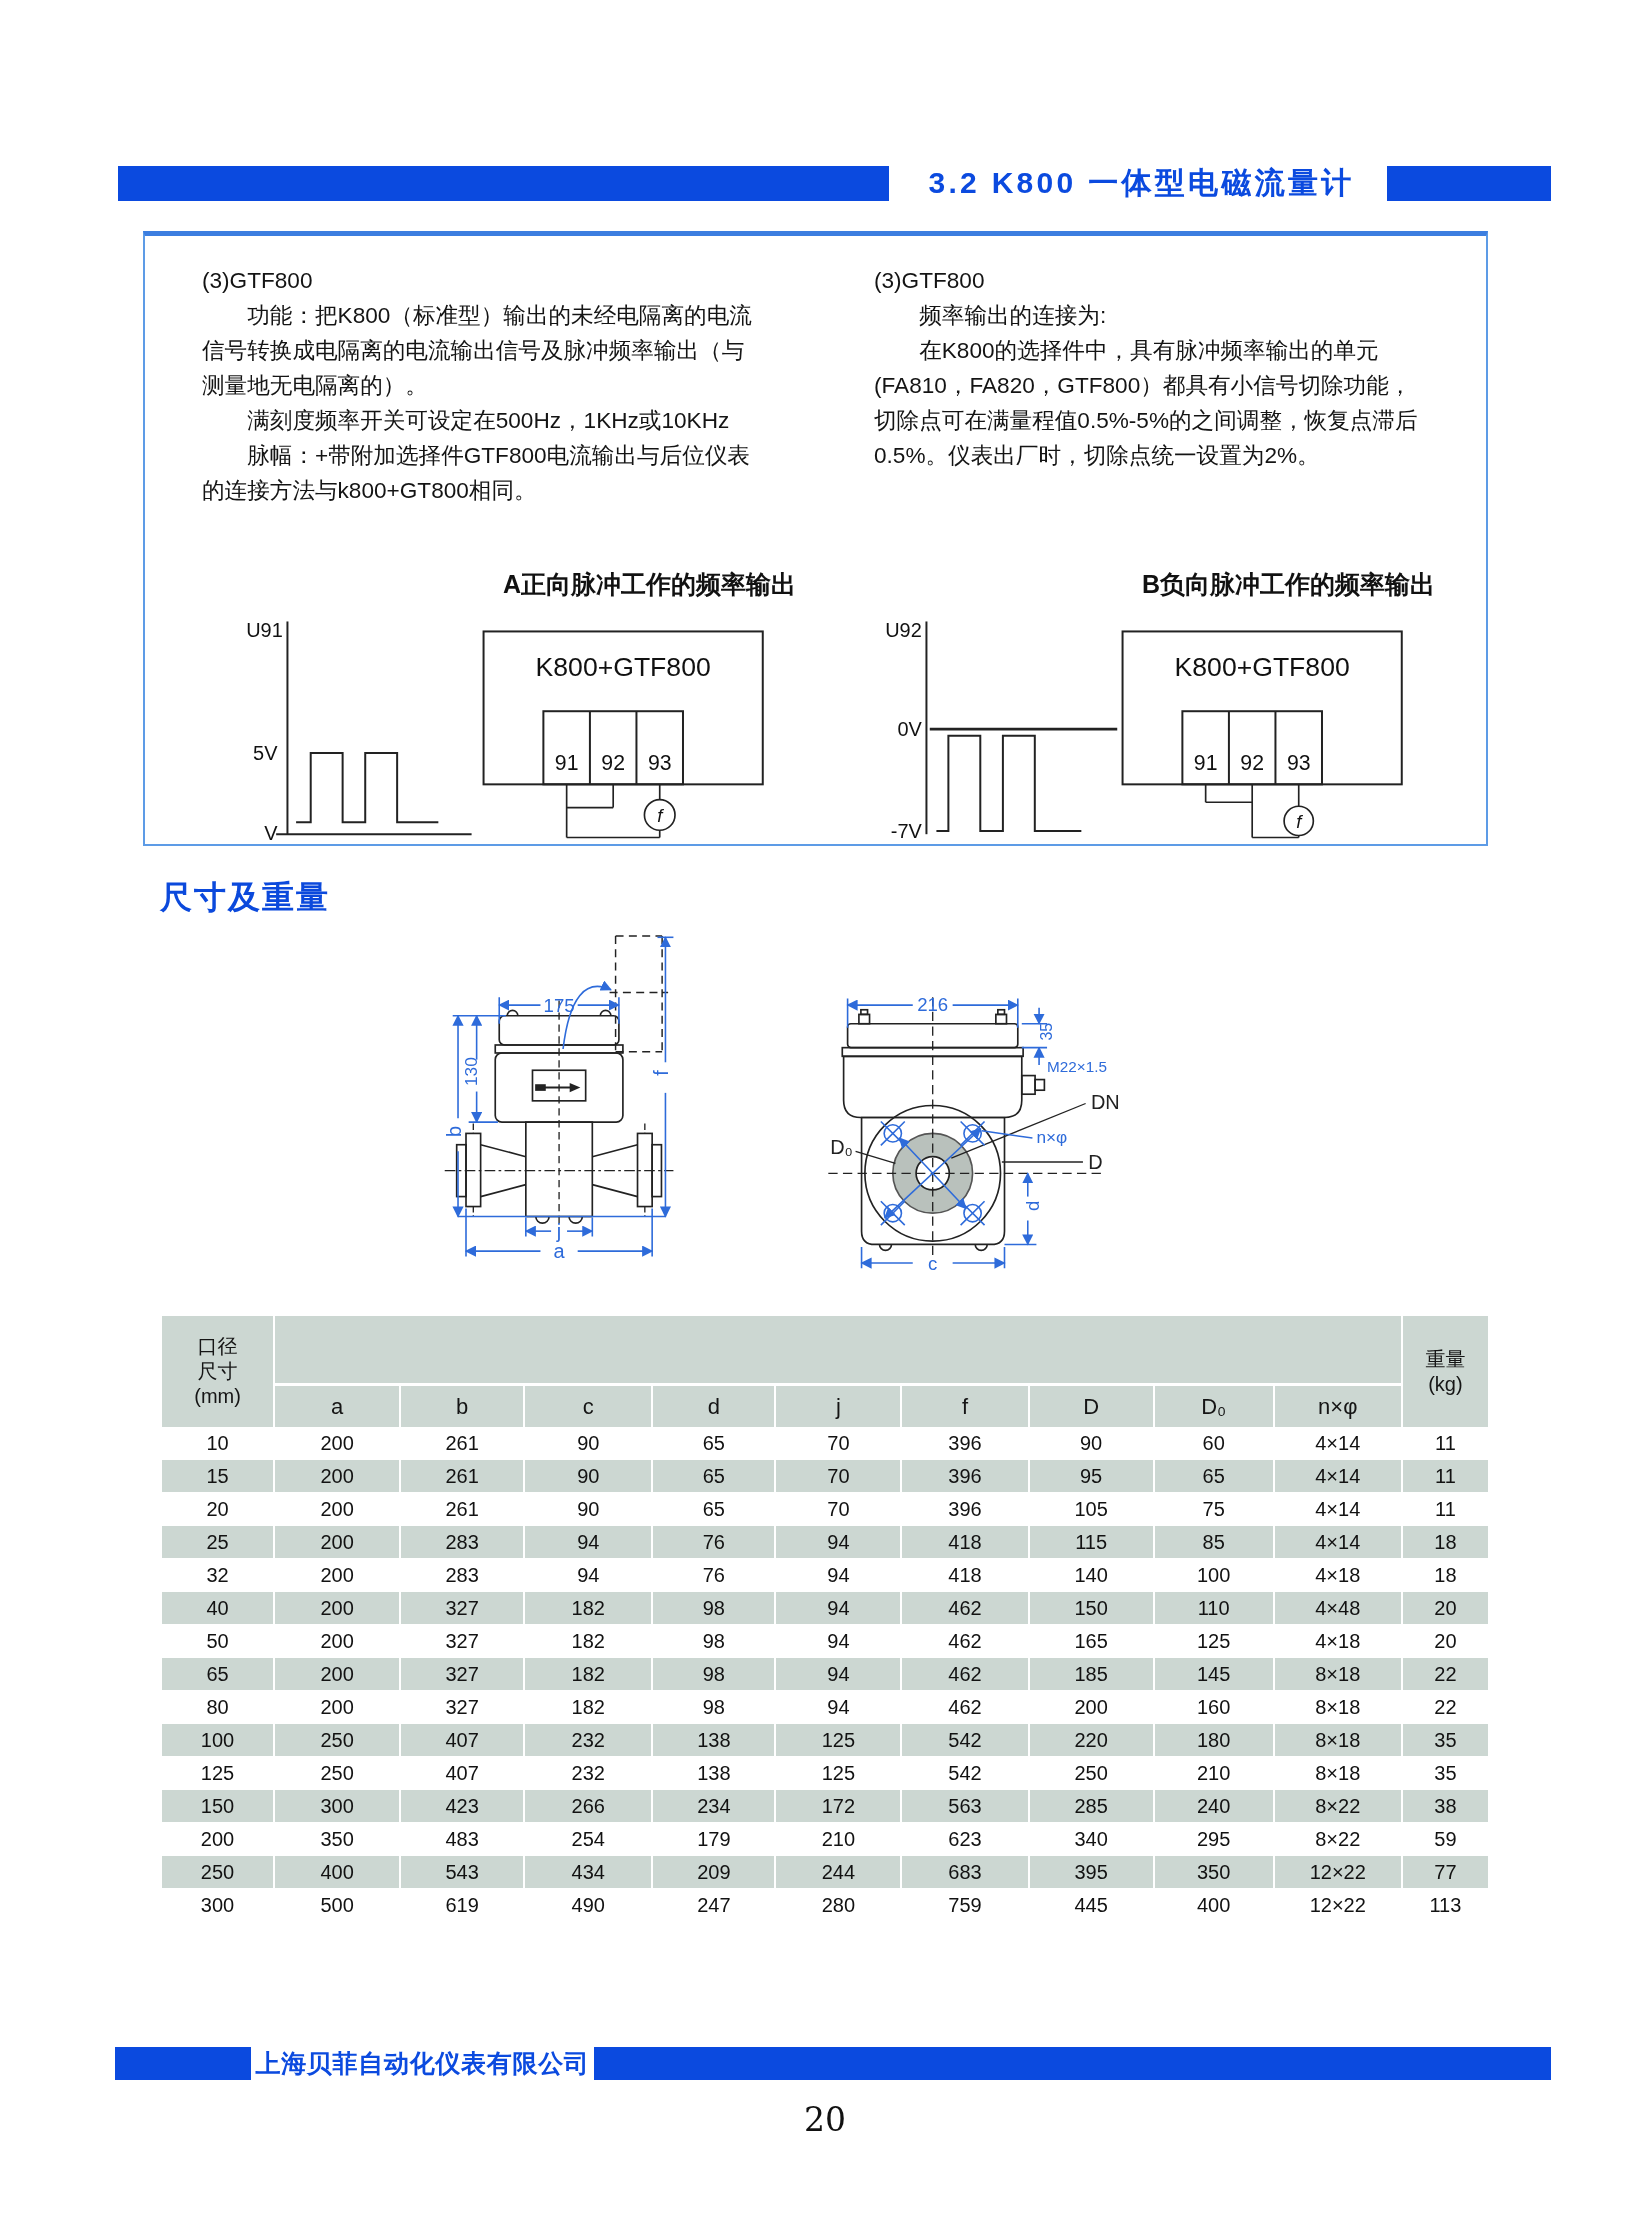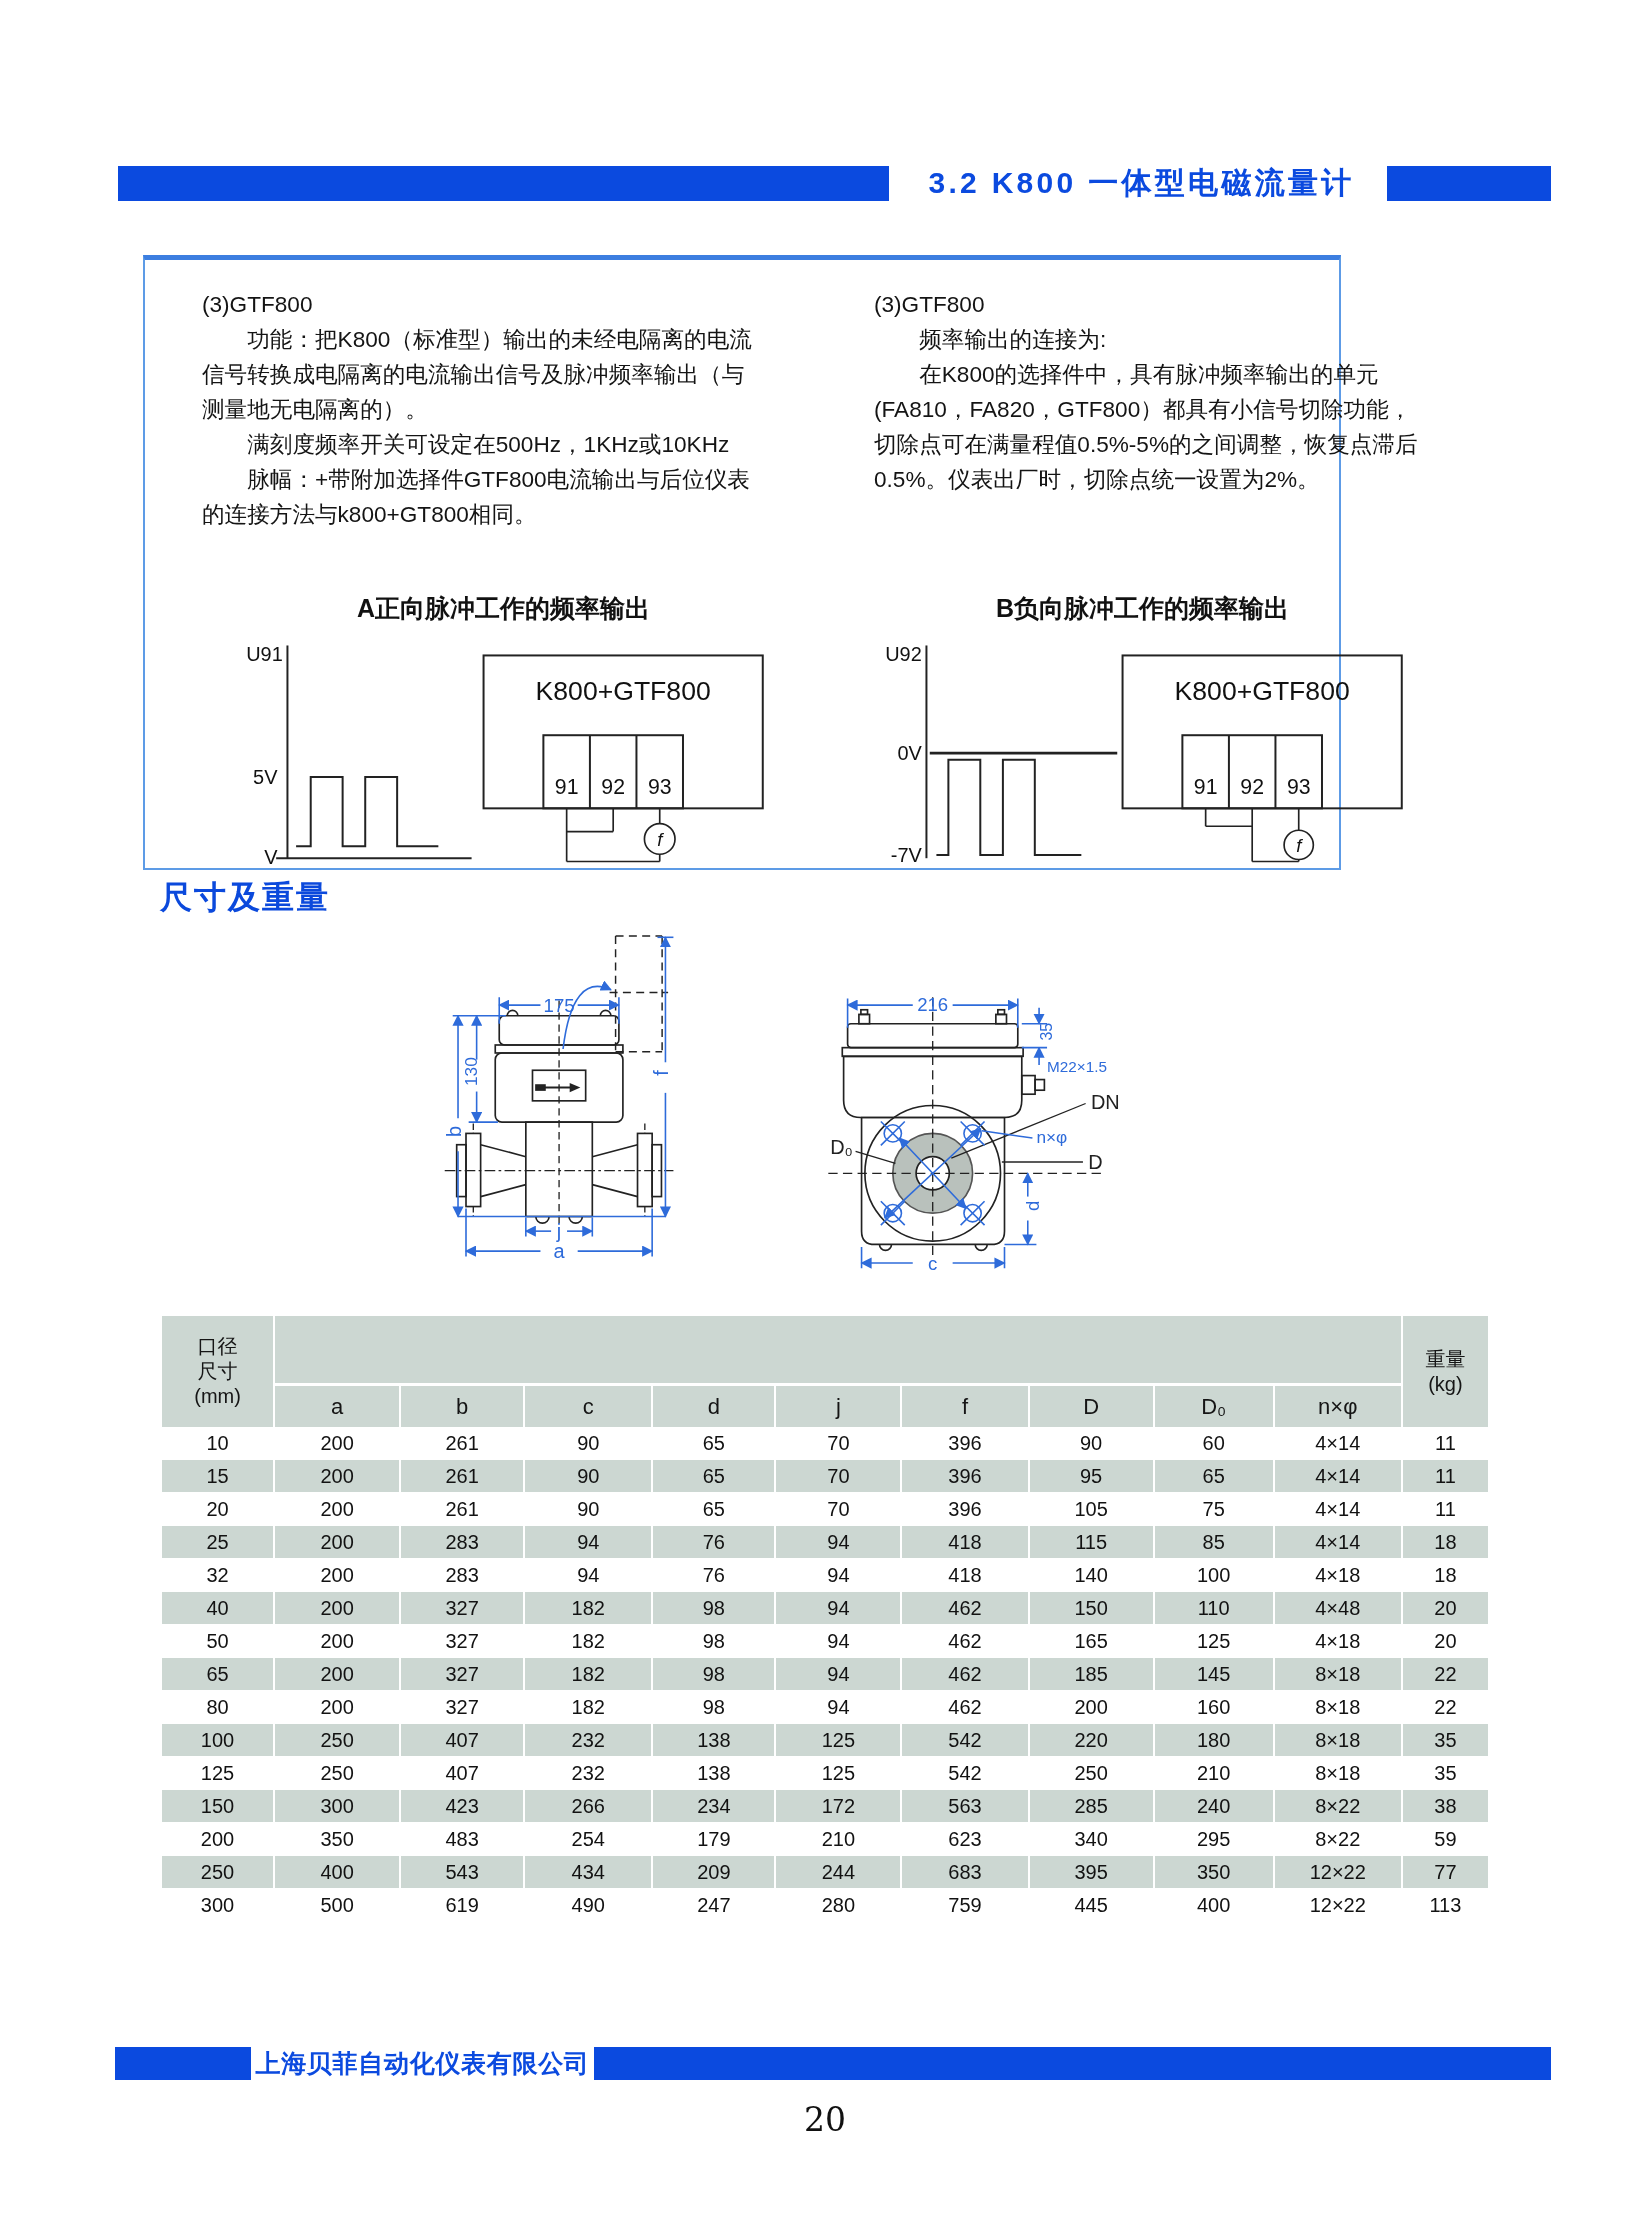--- a/index.html
+++ b/index.html
@@ -6,26 +6,26 @@
   .page{position:relative;width:1650px;height:2239px;background:#ffffff;overflow:hidden;
         font-family:"Liberation Sans","DejaVu Sans",sans-serif;color:#151515;}
   
   .bar{position:absolute;background:#0b4adf;height:35px;}
   .bar-left{left:118px;top:166px;width:771px;}
   .bar-right{left:1387px;top:166px;width:164px;}
   .header-title{position:absolute;left:899px;top:166px;width:485px;height:35px;
         color:#0b4adf;font-size:30px;font-weight:bold;letter-spacing:3.3px;
         display:flex;align-items:center;justify-content:center;white-space:nowrap;}
   
-  .info-box{position:absolute;left:143px;top:231px;width:1198px;height:615px;
-        border:2px solid #5d9be6;border-top:5.3px solid #3c7ee0;box-sizing:border-box;background:#fff;margin-top:24px;}
+  .info-box{position:absolute;left:143px;top:231px;width:1345px;height:615px;
+        border:2px solid #5d9be6;border-top:5.3px solid #3c7ee0;box-sizing:border-box;background:#fff;}
   .textcol{position:absolute;font-size:22.6px;line-height:35px;white-space:pre-line;color:#141414;}
   .textcol.left{left:57px;top:26.6px;width:625px;}
   .textcol.right{left:729px;top:26.6px;width:618px;}
-  .diag-title{position:absolute;top:332px;width:585px;text-align:center;
+  .diag-title{position:absolute;top:332px;width:585px;text-align:right;
         font-size:25px;font-weight:bold;color:#111;}
   .diag-title.a{left:66px;}
   .diag-title.b{left:705px;}
   .diagram{position:absolute;top:372px;width:585px;height:243px;}
   .diagram.a{left:66px;}
   .diagram.b{left:705px;}
   
   .section-heading{position:absolute;left:160px;top:876px;font-size:32px;font-weight:bold;
         color:#0b49dc;letter-spacing:2px;}
   .drawings{position:absolute;left:160px;top:924px;width:1330px;height:359px;}

